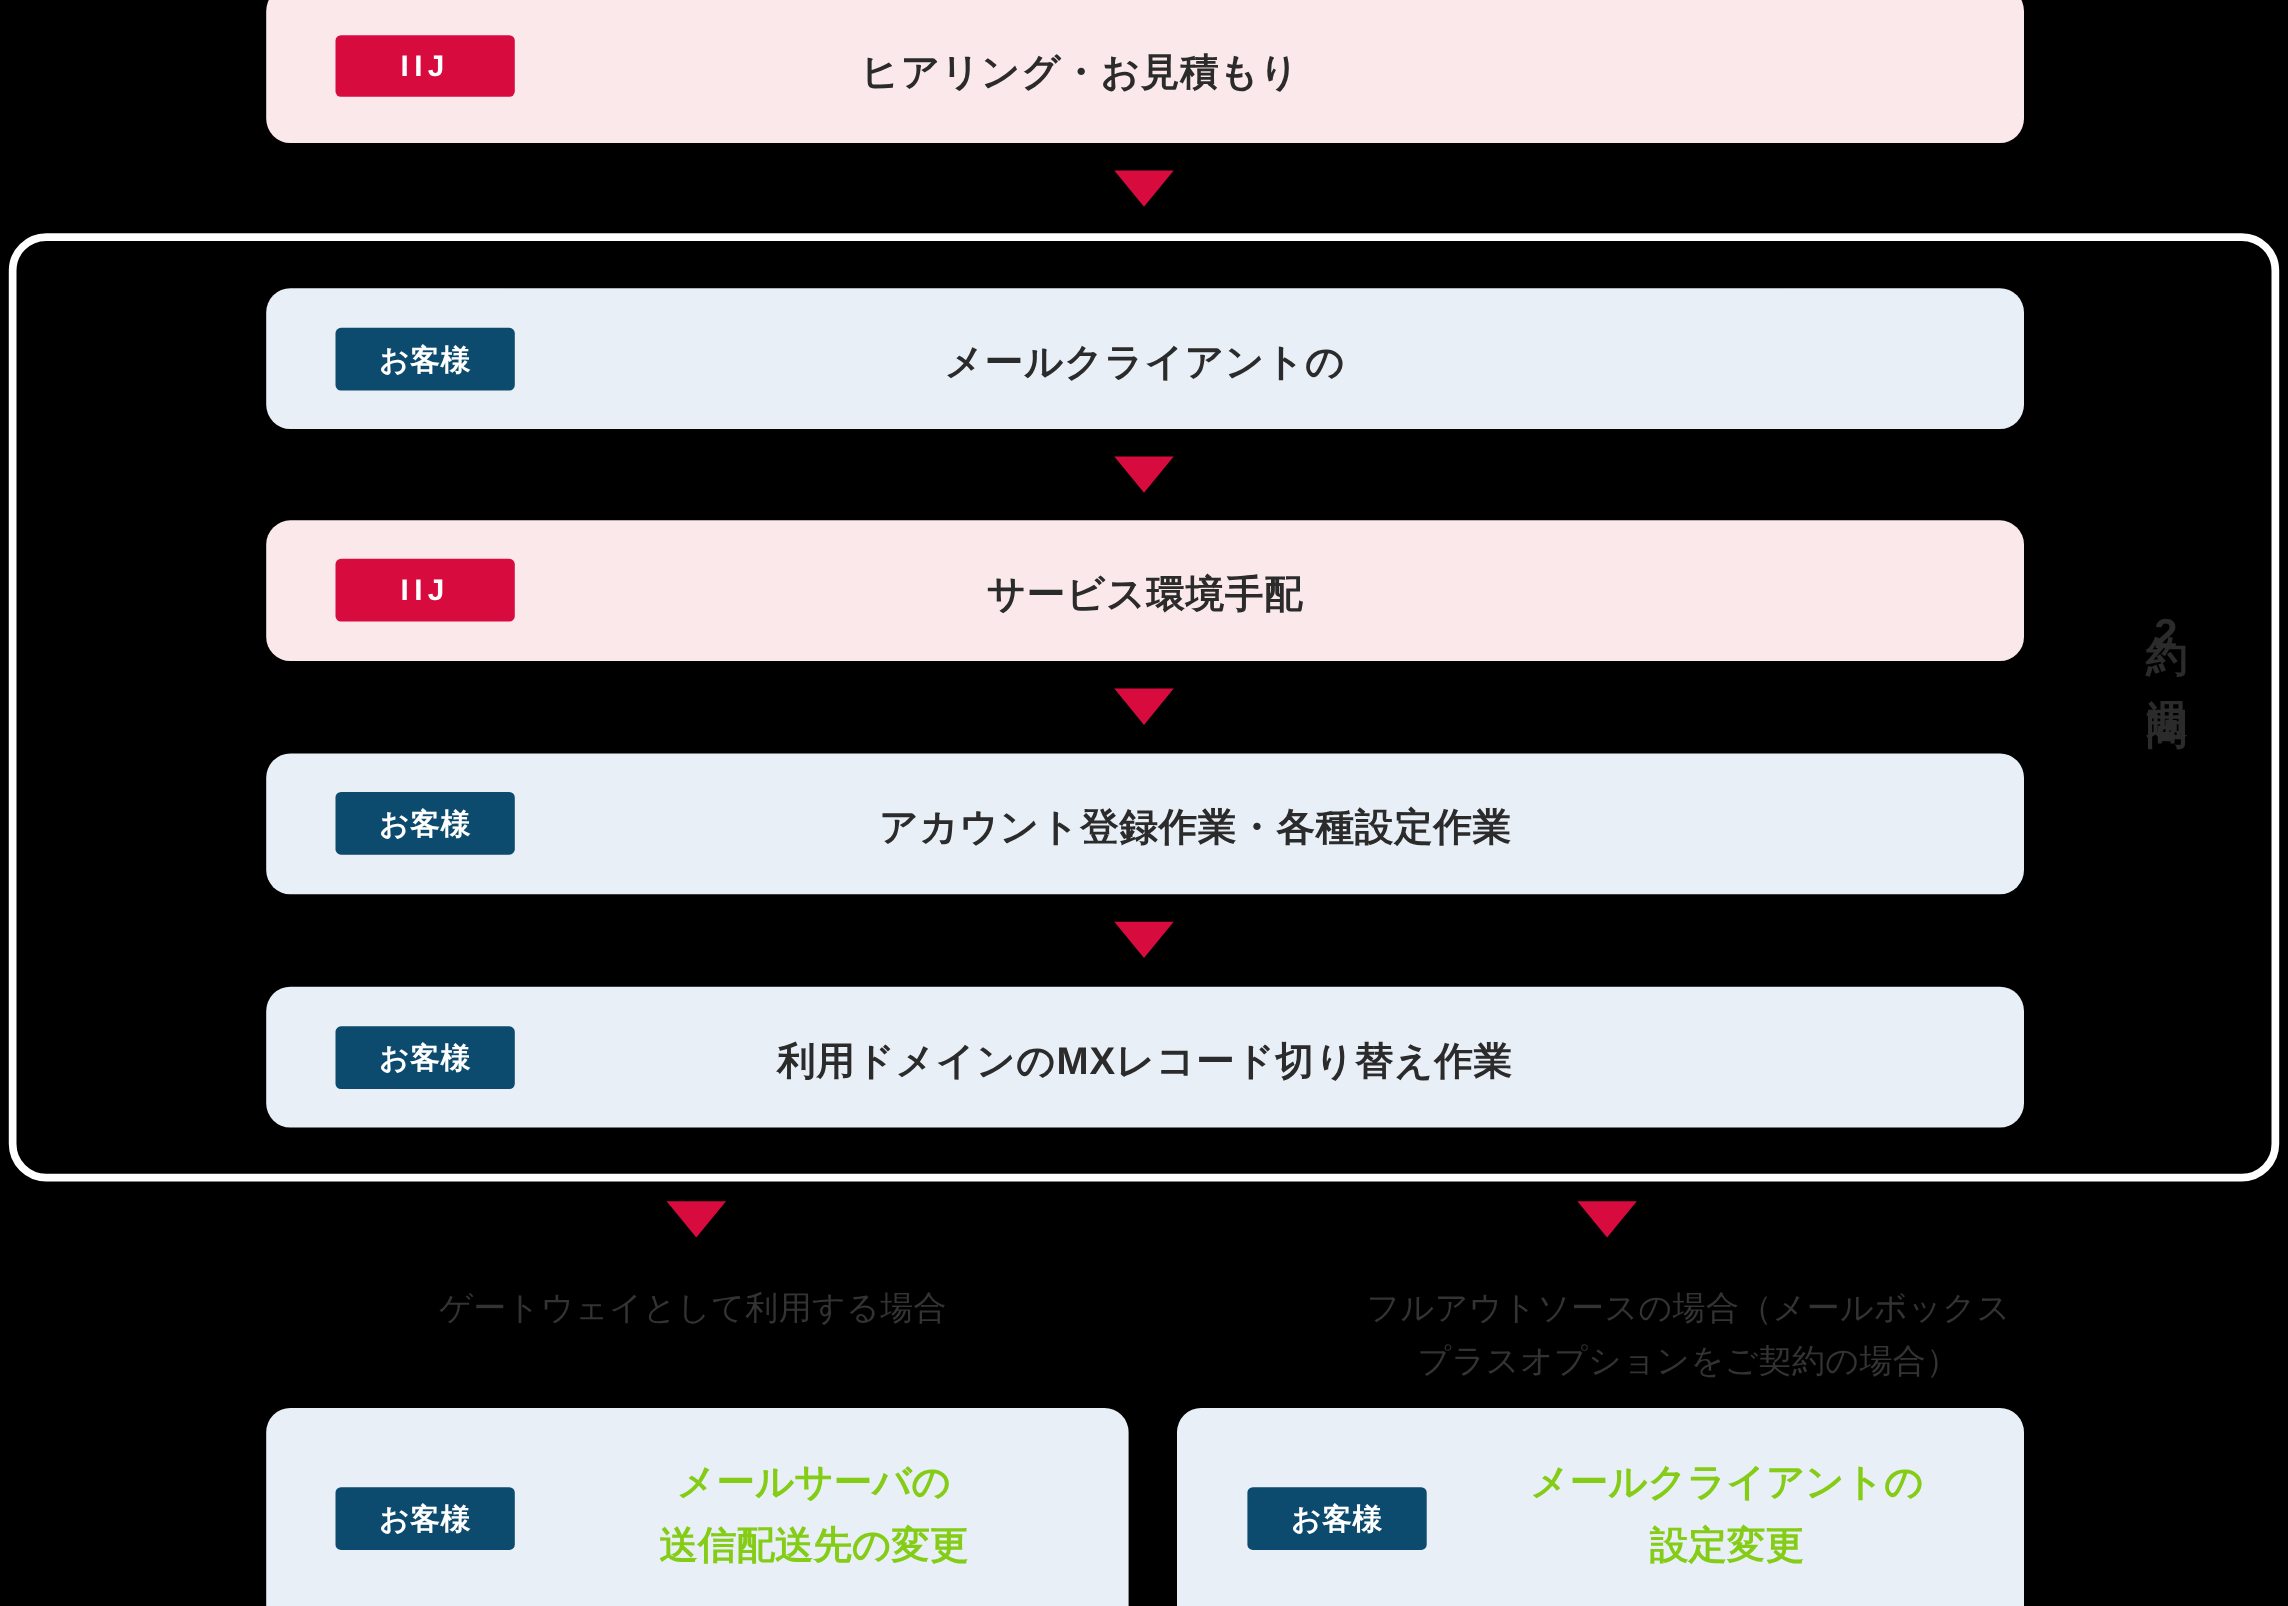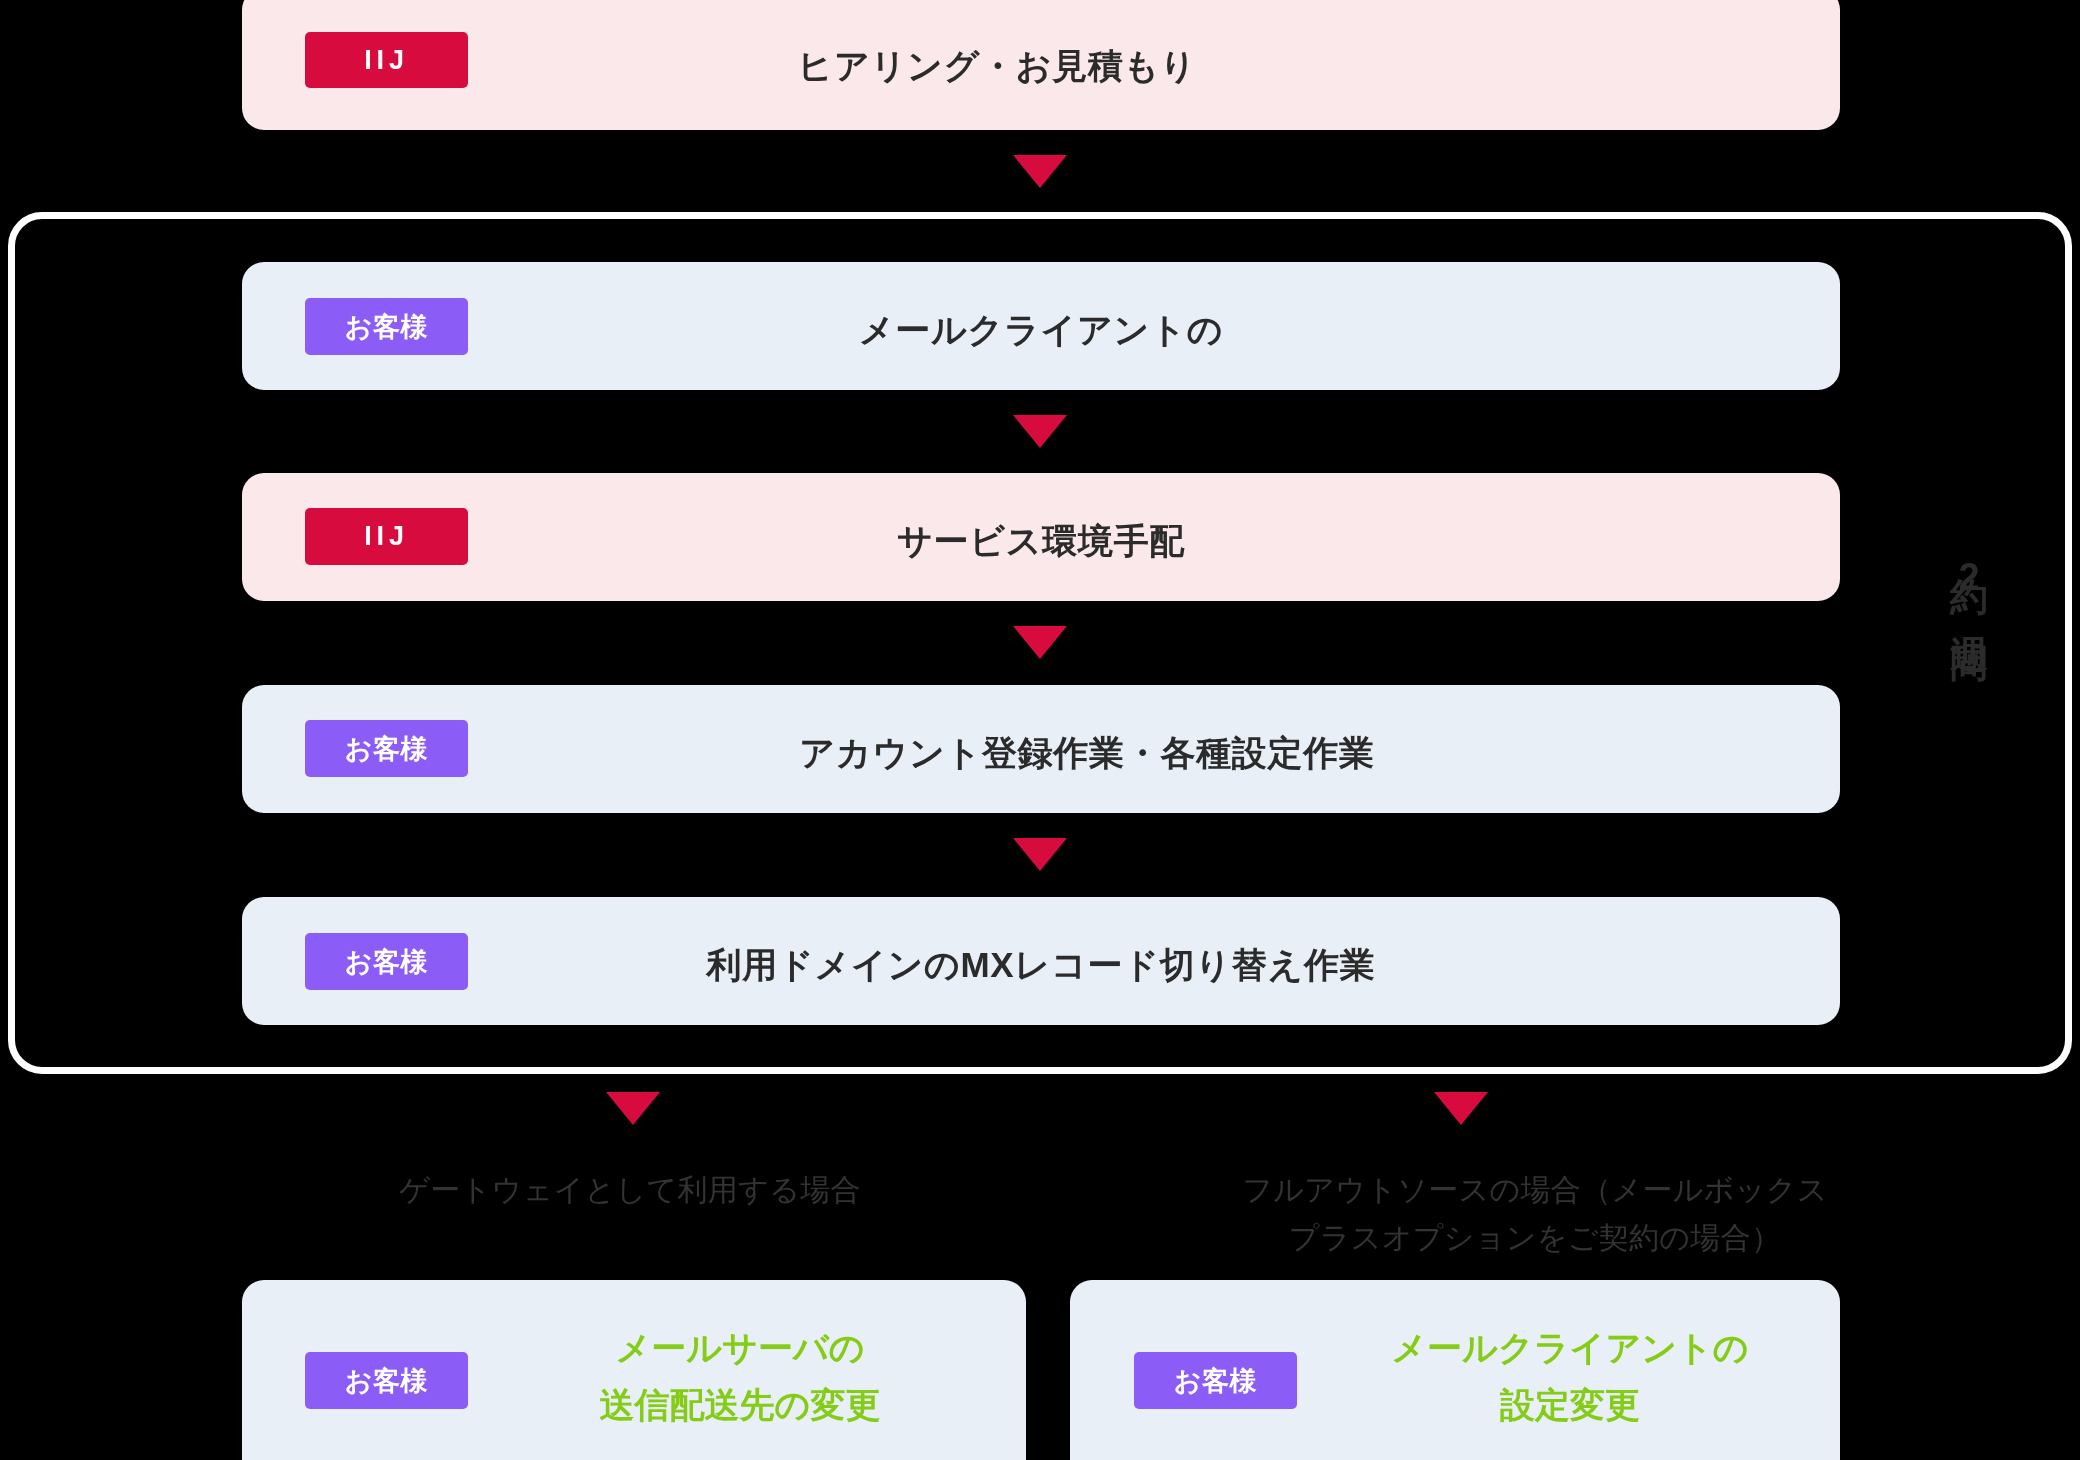--- a/index.html
+++ b/index.html
@@ -42,21 +42,21 @@
     font-weight: 700;
     letter-spacing: 0.06em;
     box-sizing: border-box;
   }
   .badge.iij-badge {
     background: #D80B3F;
     font-size: 27px;
     letter-spacing: 0.18em;
   }
   .badge.cust-badge {
-    background: #8b5cf6;
+    background: #0c4a6e;
     font-size: 27px;
     letter-spacing: 0.02em;
   }
 
   .flow-label {
     position: absolute;
     left: 0;
     right: 0;
     text-align: center;
     color: #2B2B2B;
@@ -133,21 +133,21 @@
   }
 </style>
 </head>
 <body>
 
 <div id="stage">
 
   <div class="flow-box iij" style="left:242px; top:-12px; width:1598px; height:142px;">
   </div>
   <div class="badge iij-badge" style="left:305px; top:32px; width:163px; height:56px;">IIJ</div>
-  <div class="flow-label" style="top:39px; left:247px; width:1500px;">ヒアリング・お見積もり</div>
+  <div class="flow-label" style="top:39px; left:232px; width:1500px;">ヒアリング・お見積もり</div>
 
   <div class="arrow" style="left:1013px; top:155px;"></div>
 
   <div id="phase-frame"></div>
 
   <div class="flow-box cust" style="left:242px; top:262px; width:1598px; height:128px;">
   </div>
   <div class="badge cust-badge" style="left:305px; top:298px; width:163px; height:57px;">お客様</div>
   <div class="flow-label" style="top:303px; left:242px; width:1598px;">メールクライアントの</div>
 

